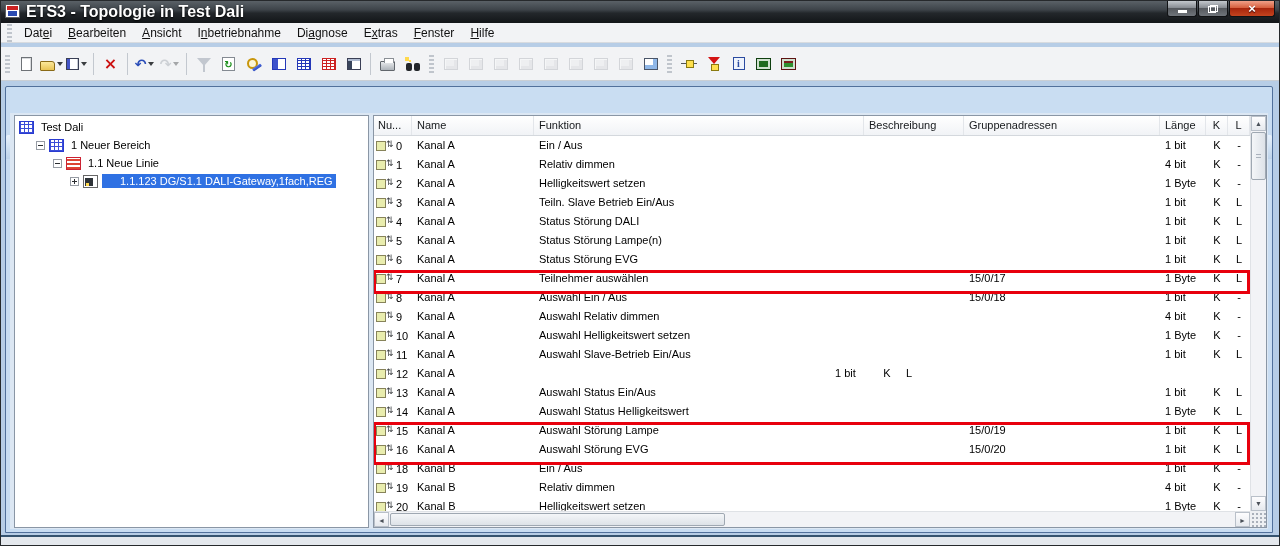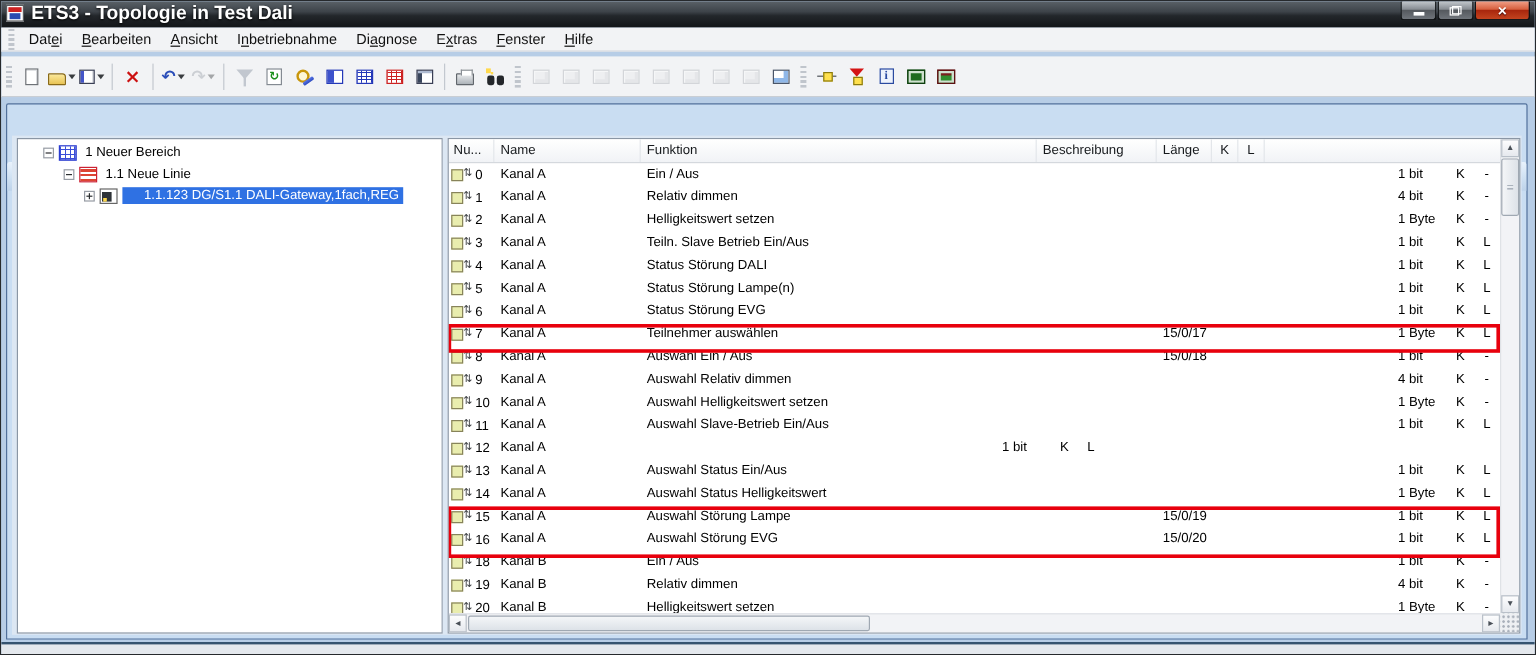--- a/index.html
+++ b/index.html
@@ -309,20 +309,25 @@
               <span class="cg-restore"></span>
             </span>
           <span class="cbtn close">
               <span class="cg-close">×</span>
             </span>
         </span>
       </div>
       <div class="child-content">
         <div class="tree-panel" id="tree">
             <div class="tree-row">
+              <span class="indent" style="width: 4px;"></span>
+              <span class="ticon ti-table"></span>
+              <span class="tlabel">Test Dali</span>
+            </div>
+            <div class="tree-row">
               <span class="indent" style="width: 21px;"></span>
               <span class="exp"></span>
               <span class="ticon ti-table"></span>
               <span class="tlabel">1 Neuer Bereich</span>
             </div>
             <div class="tree-row">
               <span class="indent" style="width: 38px;"></span>
               <span class="exp"></span>
               <span class="ticon ti-lines"></span>
               <span class="tlabel">1.1 Neue Linie</span>
@@ -334,20 +339,21 @@
               <span class="tlabel sel" style="background: rgb(47, 113, 227);">1.1.123 DG/S1.1 DALI-Gateway,1fach,REG</span>
             </div>
           </div>
         <div class="splitter"></div>
         <div class="table-panel" id="tablePanel">
           <div class="thead" id="thead">
               <span class="hcell c-num">Nu...</span>
               <span class="hcell c-name">Name</span>
               <span class="hcell c-funktion">Funktion</span>
               <span class="hcell c-beschreibung">Beschreibung</span>
+              <span class="hcell c-grp">Gruppenadressen</span>
               <span class="hcell c-len">Länge</span>
               <span class="hcell c-k">K</span>
               <span class="hcell c-l">L</span>
             </div>
           <div class="tbody" id="tbody">
               <div class="trow">
                 <span class="tcell c-num">
                   <span class="obj"></span>
                   <span>0</span>
                 </span>

